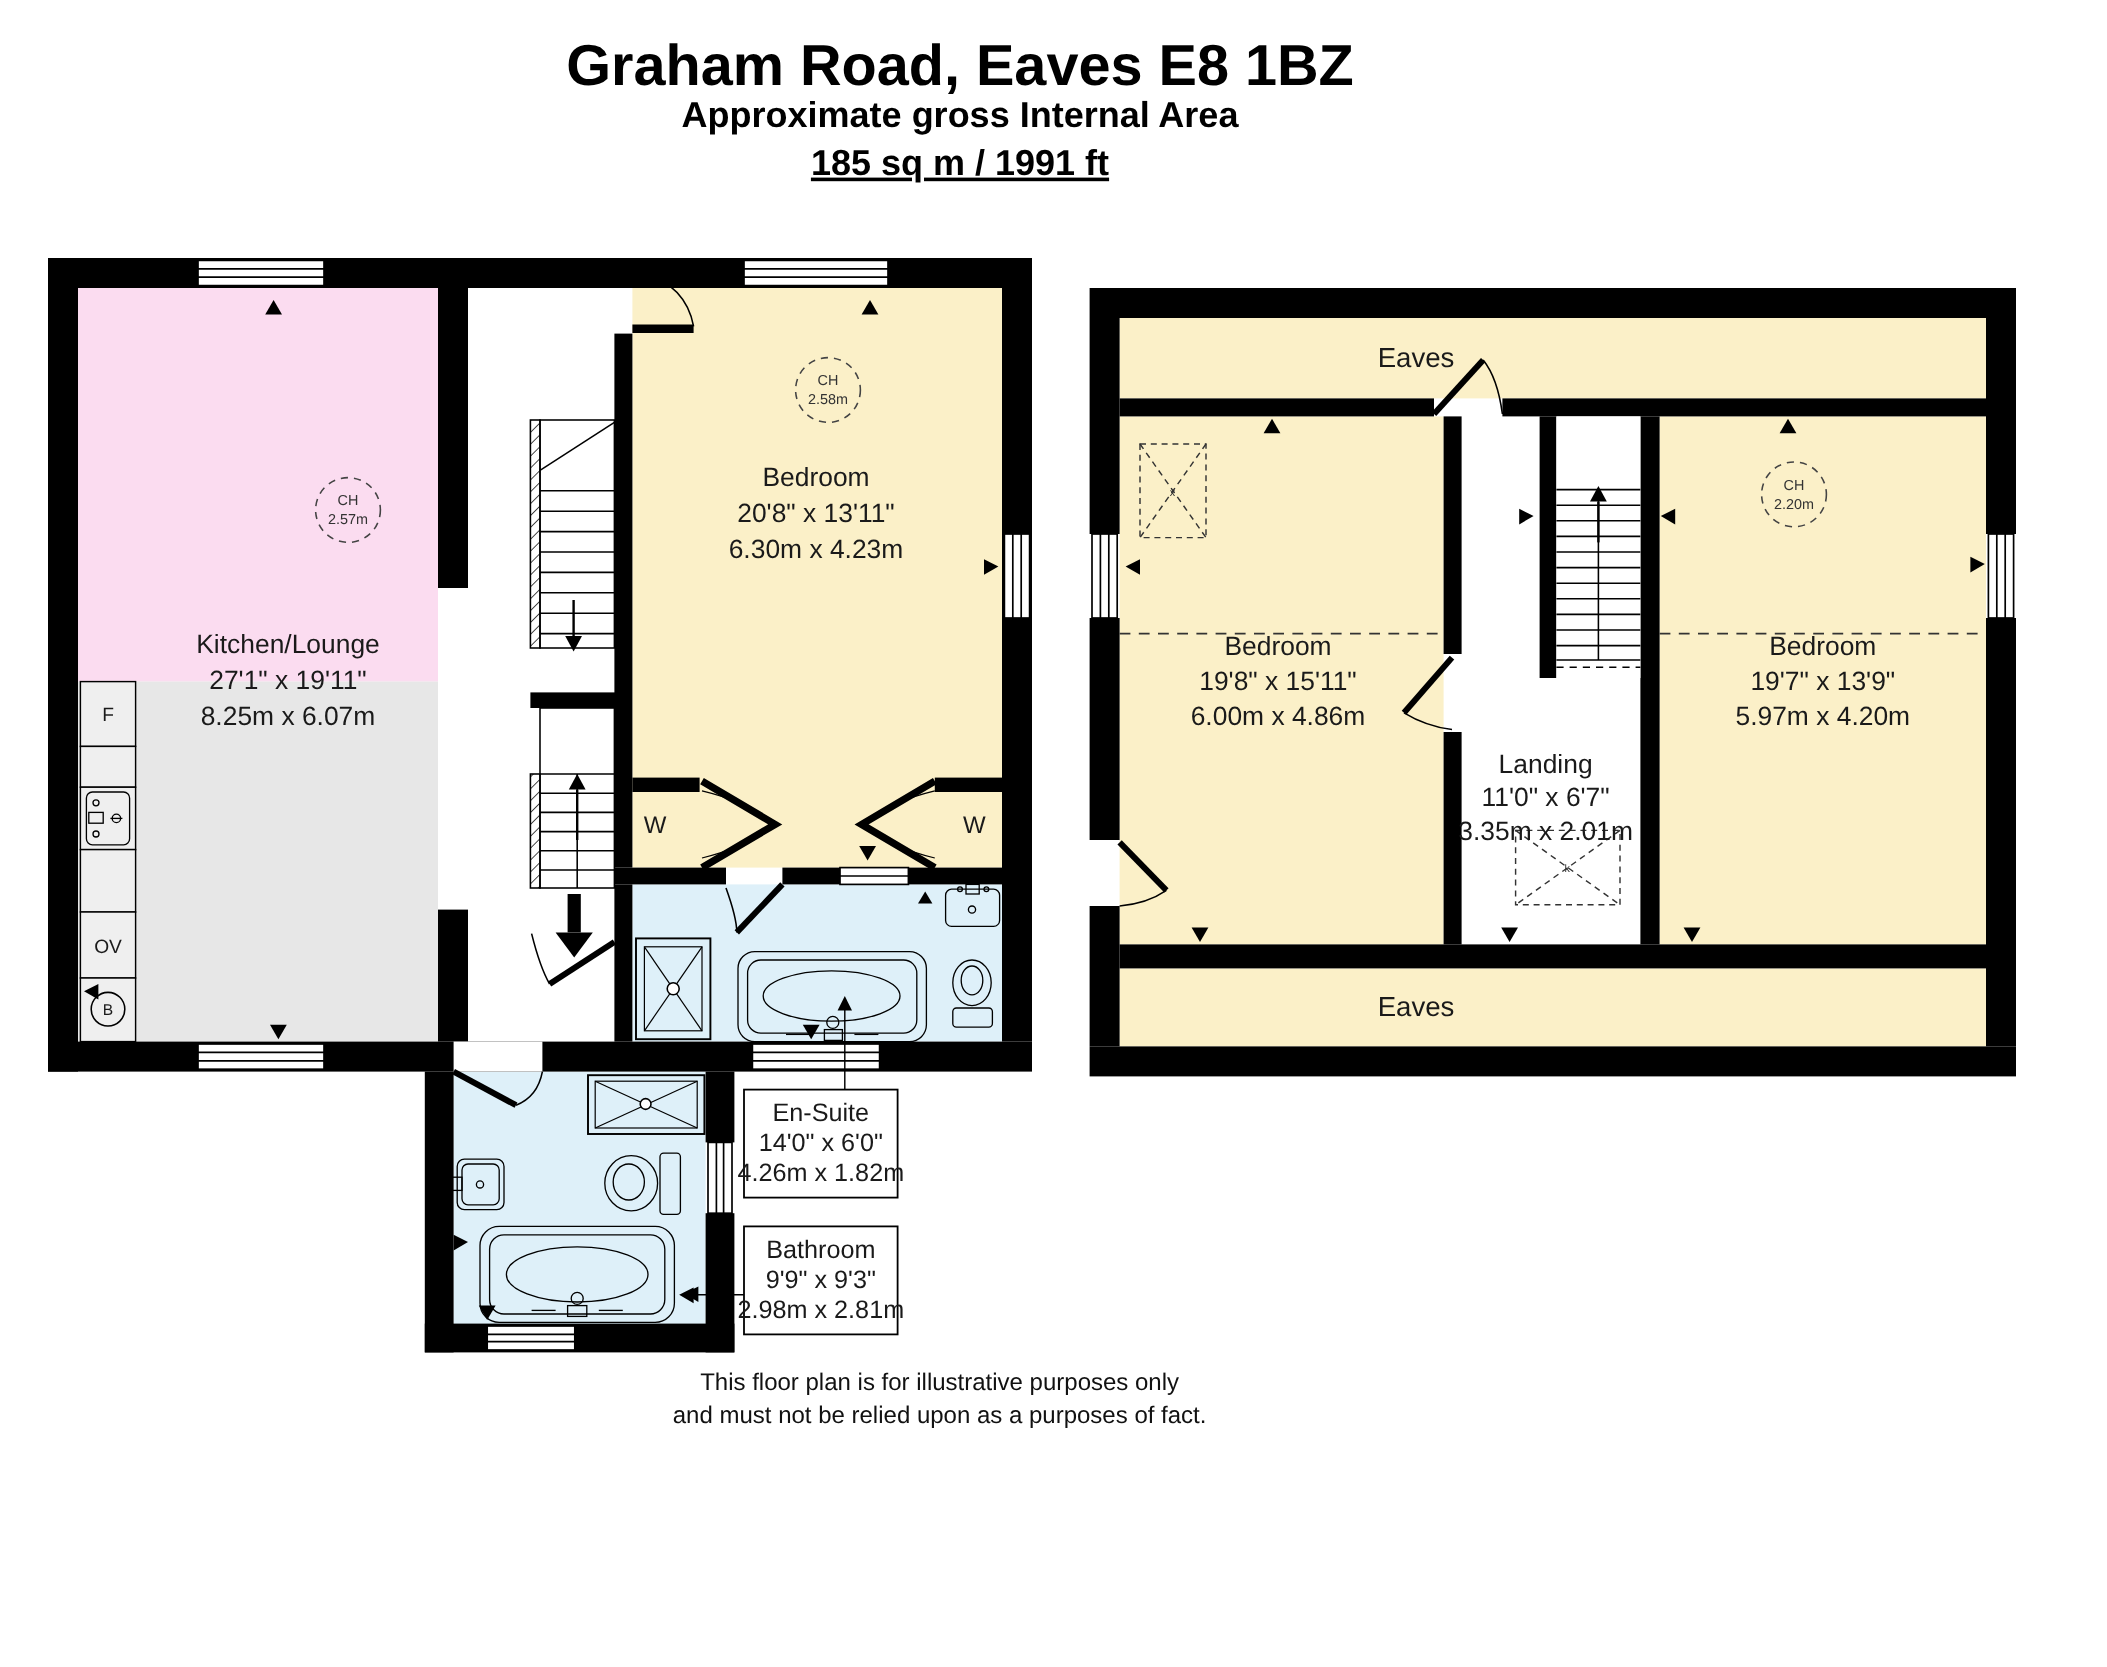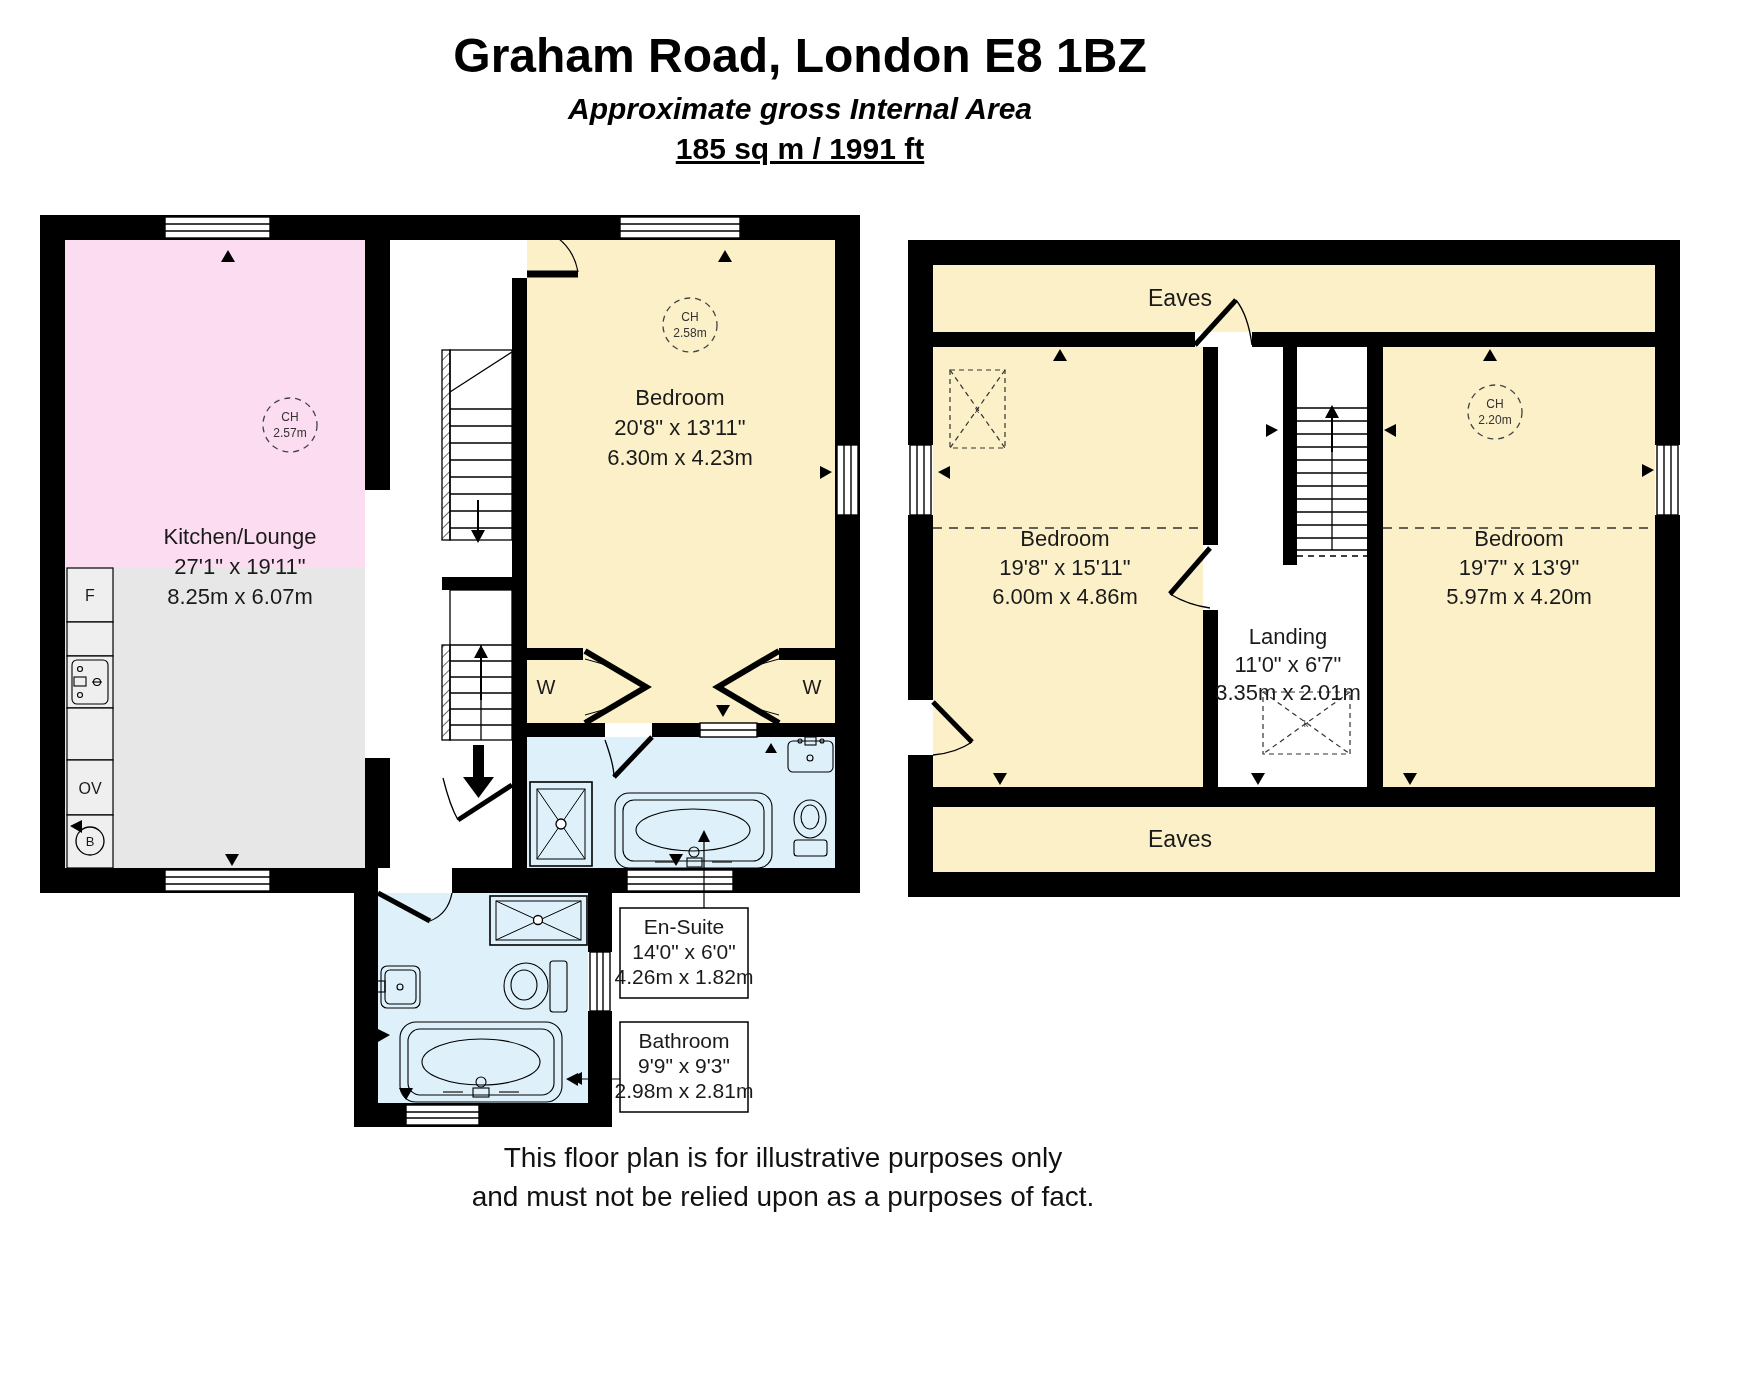--- a/index.html
+++ b/index.html
@@ -1,40 +1,40 @@
 <!DOCTYPE html>
 <html><head>
 <meta charset="utf-8">
 <style>
   html,body{margin:0;padding:0;background:#fff;}
   .canvas{position:relative;width:1756px;height:1389px;background:#fff;overflow:hidden;
           font-family:"Liberation Sans", sans-serif;}
   .titleblock{position:absolute;left:0;top:0;width:1600px;text-align:center;color:#000;}
   .t1{font-size:48px;font-weight:bold;line-height:1.0;margin-top:32px;}
-  .t2{font-size:30px;font-weight:bold;margin-top:12px;font-style:italic;}
+  .t2{font-size:30px;font-weight:bold;margin-top:0;}
   .t3{font-size:30px;font-weight:bold;margin-top:6px;text-decoration:underline;}
   .footerblock{position:absolute;left:0;top:1138px;width:1566px;text-align:center;color:#111;}
-  .f1,.f2{font-size:28px;line-height:1.4;text-align:center;}
+  .f1,.f2{font-size:20px;line-height:1.4;text-align:center;}
   svg{position:absolute;left:0;top:0;font-family:"Liberation Sans", sans-serif;}
   svg text{fill:#1a1a1a;}
   .roomlabel{font-size:22px;}
   .boxlabel{font-size:21px;}
   .chtext{font-size:12px;fill:#333;}
   .fixtext{font-size:16px;}
   .wtext{font-size:20px;}
   .eavestext{font-size:23px;}
   .marktext{font-size:9px;fill:#333;}
 </style>
 </head>
 <body>
 
 <div class="canvas">
 
   <div class="titleblock">
-    <div class="t1">Graham Road, London E8 1BZ</div>
+    <div class="t1">Graham Road, Eaves E8 1BZ</div>
     <div class="t2">Approximate gross Internal Area</div>
     <div class="t3">185 sq m / 1991 ft</div>
   </div>
 
   <svg width="1756" height="1389" viewBox="0 0 1756 1389">
     <defs>
       <pattern id="hatch" width="7" height="7" patternUnits="userSpaceOnUse" patternTransform="rotate(45)">
         <line x1="0" y1="0" x2="0" y2="7" stroke="#000" stroke-width="1.2"></line>
       </pattern>
     </defs>

